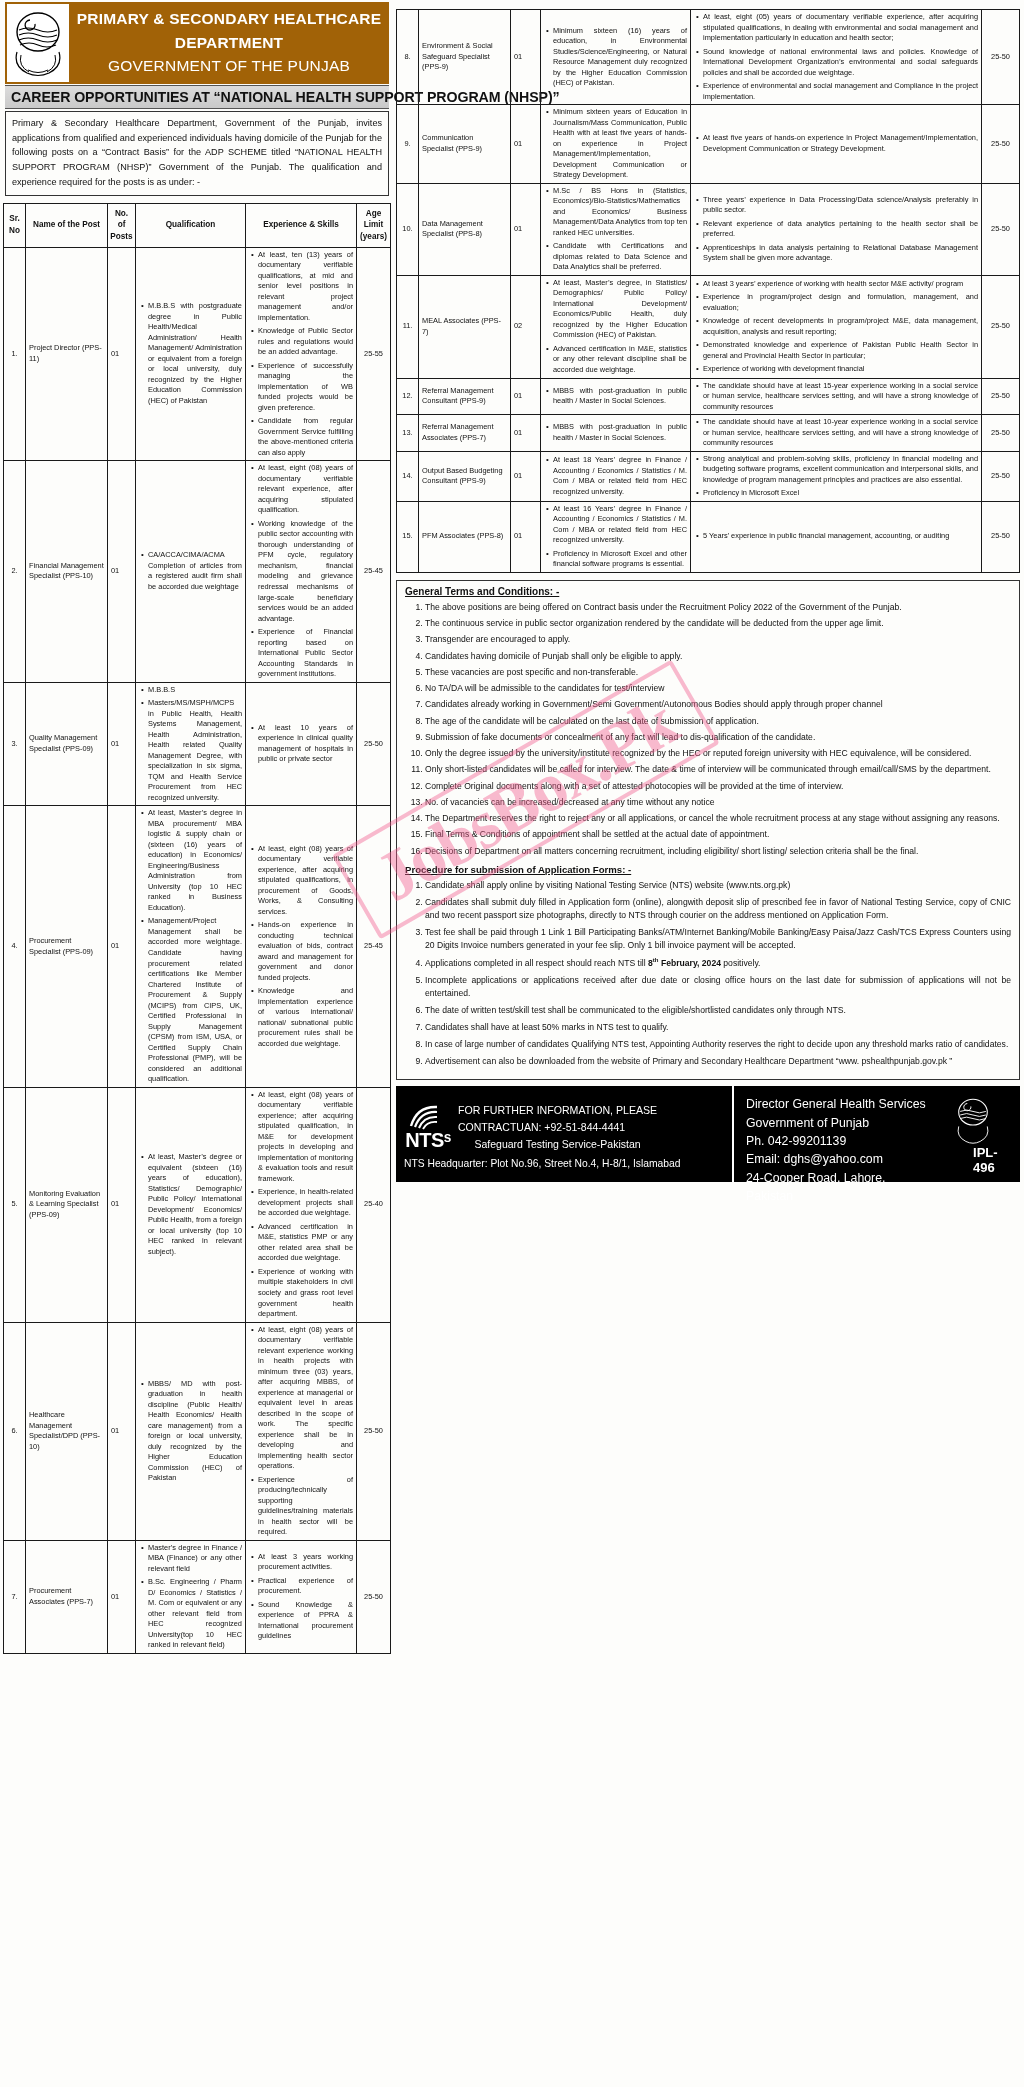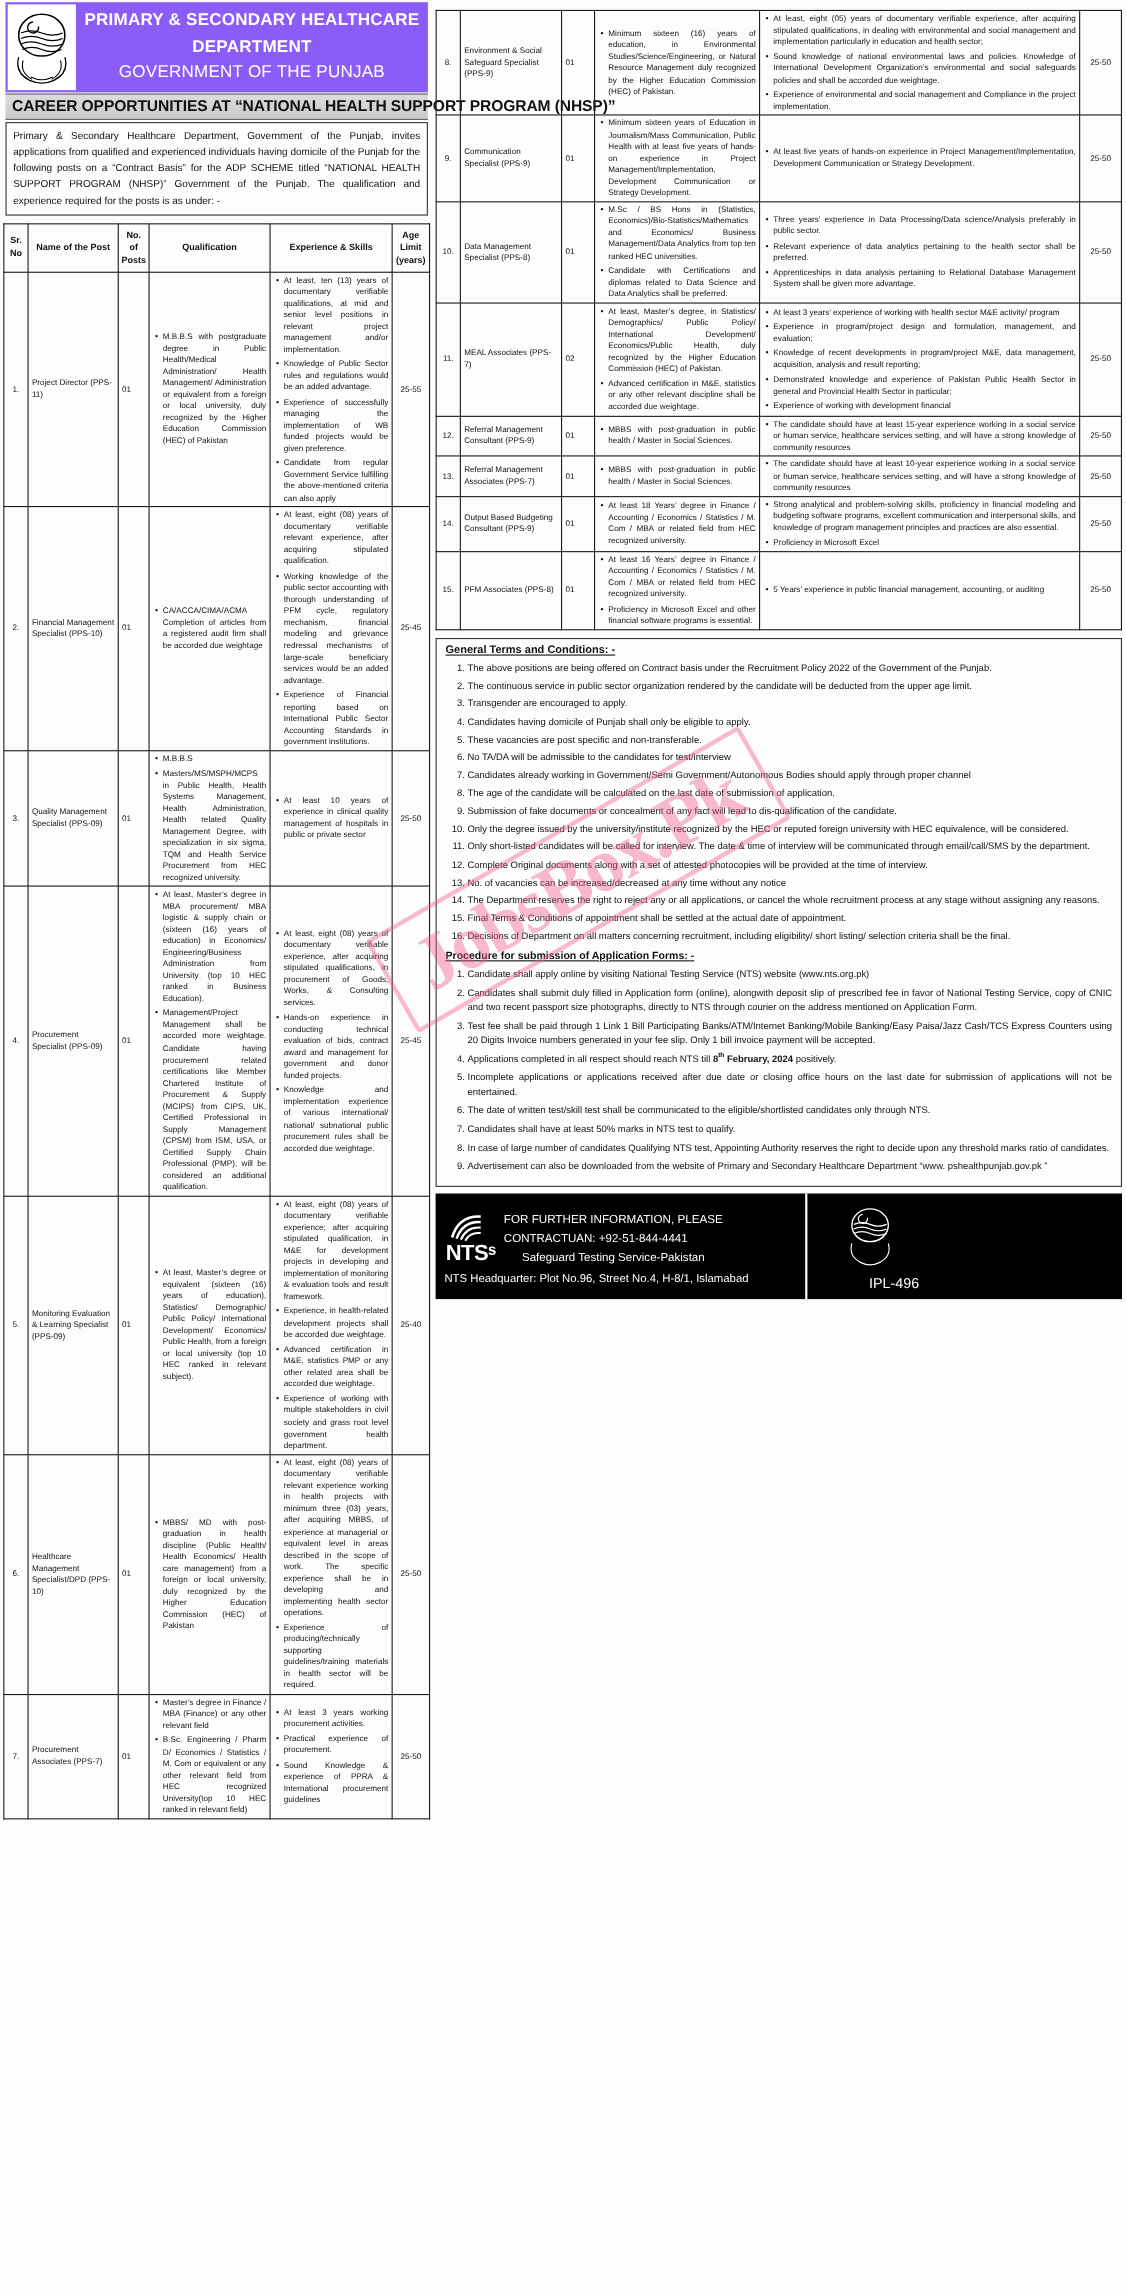--- a/index.html
+++ b/index.html
@@ -12,21 +12,21 @@
     position:relative;
     overflow:hidden;
   }
   .page { width:1024px; height:2087px; display:flex; position:relative; }
   .col { position:relative; }
   .col-left { width:394px; padding:2px 3px 0 3px; }
   .col-right { width:630px; padding:2px 4px 0 2px; }
 
   
   .masthead {
-    background:#8b5cf6; color:#fff; display:flex; align-items:center;
+    background:#a16207; color:#fff; display:flex; align-items:center;
     height:82px; padding:0; margin:0 2px;
   }
   .crest-box {
     width:62px; height:78px; background:#fff; margin:2px 6px 2px 2px;
     display:flex; align-items:center; justify-content:center;
   }
   .crest { width:56px; height:70px; }
   .masthead-text { flex:1; text-align:center; padding-right:6px; }
   .mh-l1 { font-size:15.5px; font-weight:bold; letter-spacing:.2px; line-height:1.5; }
   .mh-l2 { font-size:15.5px; font-weight:normal; letter-spacing:.2px; line-height:1.6; }
@@ -84,21 +84,21 @@
   .foot-left { width:330px; padding:9px 6px 6px 8px; display:flex; gap:6px; }
   .nts-logo { width:48px; flex:0 0 48px; display:flex; flex-direction:column;
                align-items:center; justify-content:center; }
   .nts-word { font-size:20px; font-weight:bold; letter-spacing:-.5px; line-height:1; }
   .foot-left-text { font-size:10.5px; line-height:1.58; }
   .foot-left-text .l1 { font-size:10.6px; }
   .foot-addr { font-size:10.3px; padding:0 6px 6px 8px; }
   .foot-right { flex:1; border-left:2px solid #fff; padding:9px 4px 6px 12px;
                 display:flex; justify-content:space-between; }
   .foot-right-text { font-size:12.3px; line-height:1.5; }
-  .ipl { align-self:flex-end; font-size:13px; font-weight:normal; padding-bottom:1px;padding-left:44px; }
+  .ipl { align-self:flex-end; font-size:13px; font-weight:bold; padding-bottom:1px;padding-left:44px; }
   .crest-foot { width:48px; height:58px; align-self:center; }
 
   
   .watermark {
     position:absolute; left:330px; top:760px;
     transform:rotate(-30deg); transform-origin:center;
     font-size:70px; font-weight:bold; color:rgba(240,90,140,.42);
     letter-spacing:-2px; pointer-events:none; z-index:5;
     font-family:"Liberation Serif", serif;
   }
@@ -493,20 +493,27 @@
           </div>
           <div class="foot-left-text">
             <div class="l1">FOR FURTHER INFORMATION, PLEASE</div>
             <div>CONTRACTUAN: +92-51-844-4441</div>
             <div style="text-align:center">Safeguard Testing Service-Pakistan</div>
           </div>
         </div>
         <div class="foot-addr">NTS Headquarter: Plot No.96, Street No.4, H-8/1, Islamabad</div>
       </div>
       <div class="foot-right">
+        <div class="foot-right-text">
+          <div>Director General Health Services</div>
+          <div>Government of Punjab</div>
+          <div>Ph. 042-99201139</div>
+          <div>Email: dghs@yahoo.com</div>
+          <div>24-Cooper Road, Lahore, Pakistan</div>
+        </div>
         <div style="display:flex;flex-direction:column;align-items:center;justify-content:space-between;">
           <svg class="crest-foot" viewBox="0 0 56 70">
             <ellipse cx="28" cy="24" rx="20" ry="18" fill="none" stroke="#fff" stroke-width="1.5"></ellipse>
             <path d="M20 12 a5 5 0 1 0 5 4" fill="none" stroke="#fff" stroke-width="1.4"></path>
             <path d="M10 23 q9 -4 18 0 t18 0" fill="none" stroke="#fff" stroke-width="1.3"></path>
             <path d="M10 28 q9 -4 18 0 t18 0" fill="none" stroke="#fff" stroke-width="1.3"></path>
             <path d="M10 33 q9 -4 18 0 t18 0" fill="none" stroke="#fff" stroke-width="1.3"></path>
             <path d="M8 44 q-4 14 10 21 q10 5 20 0 q14 -7 10 -21" fill="none" stroke="#fff" stroke-width="1.3"></path>
           </svg>
           <div class="ipl">IPL-496</div>

